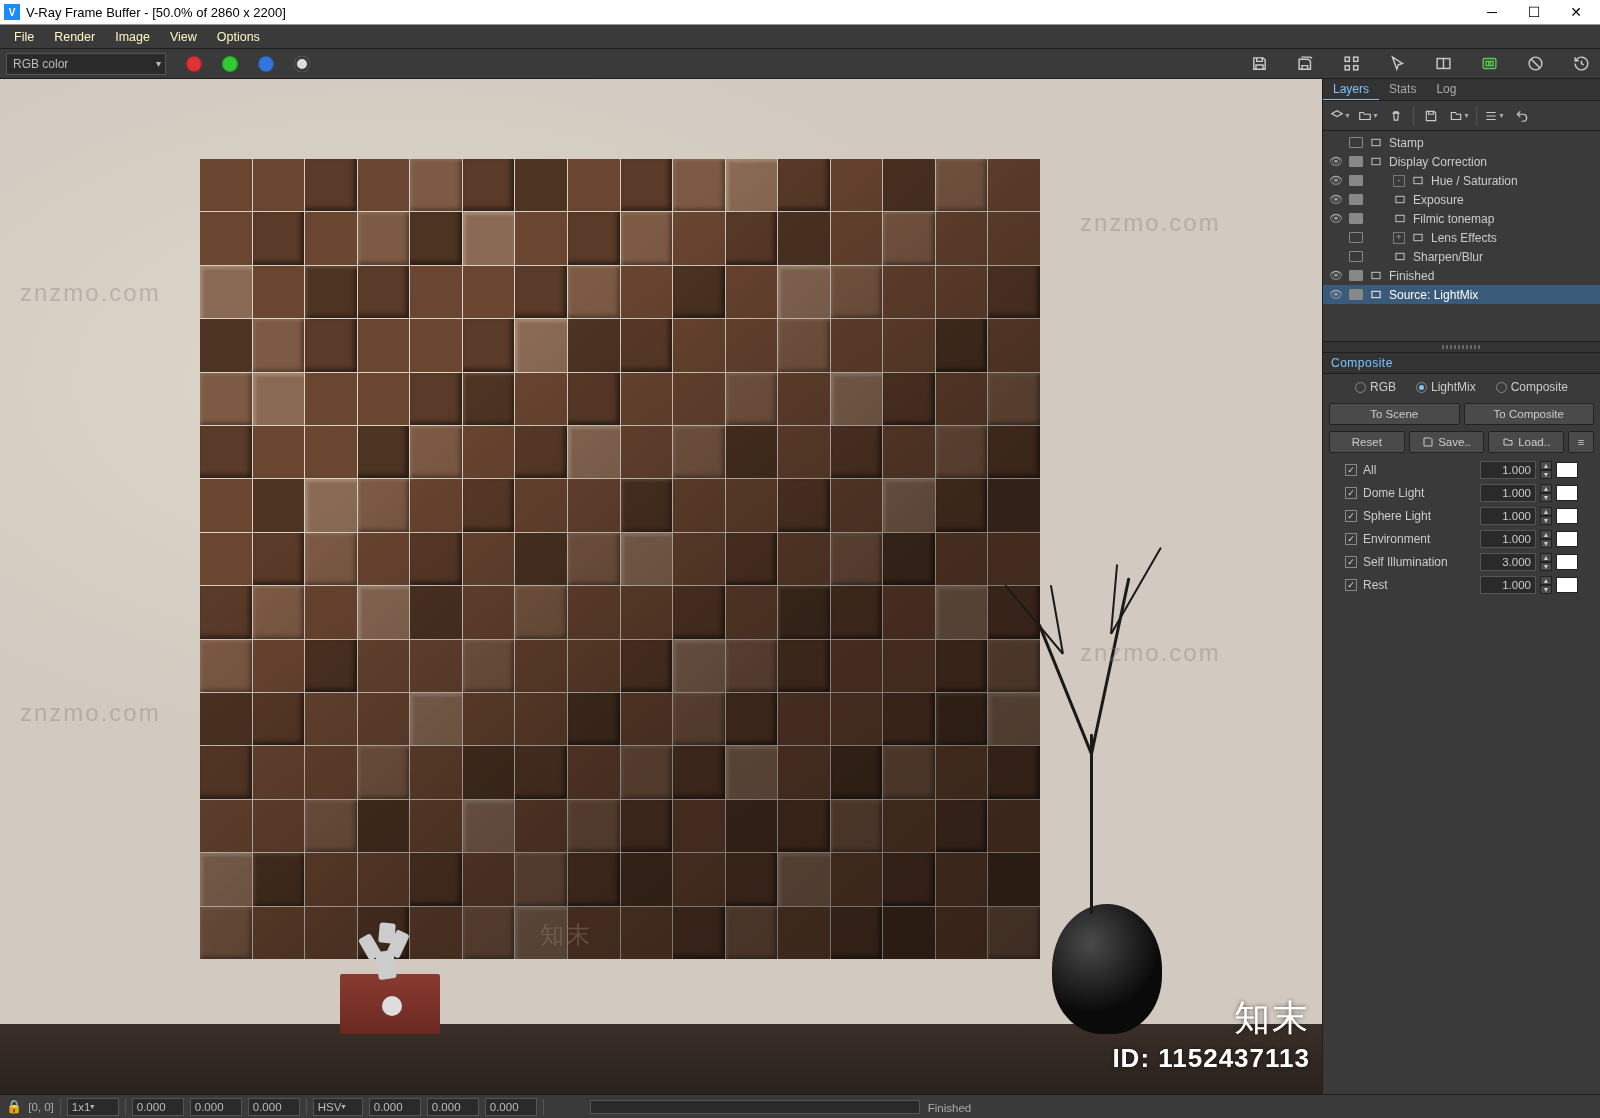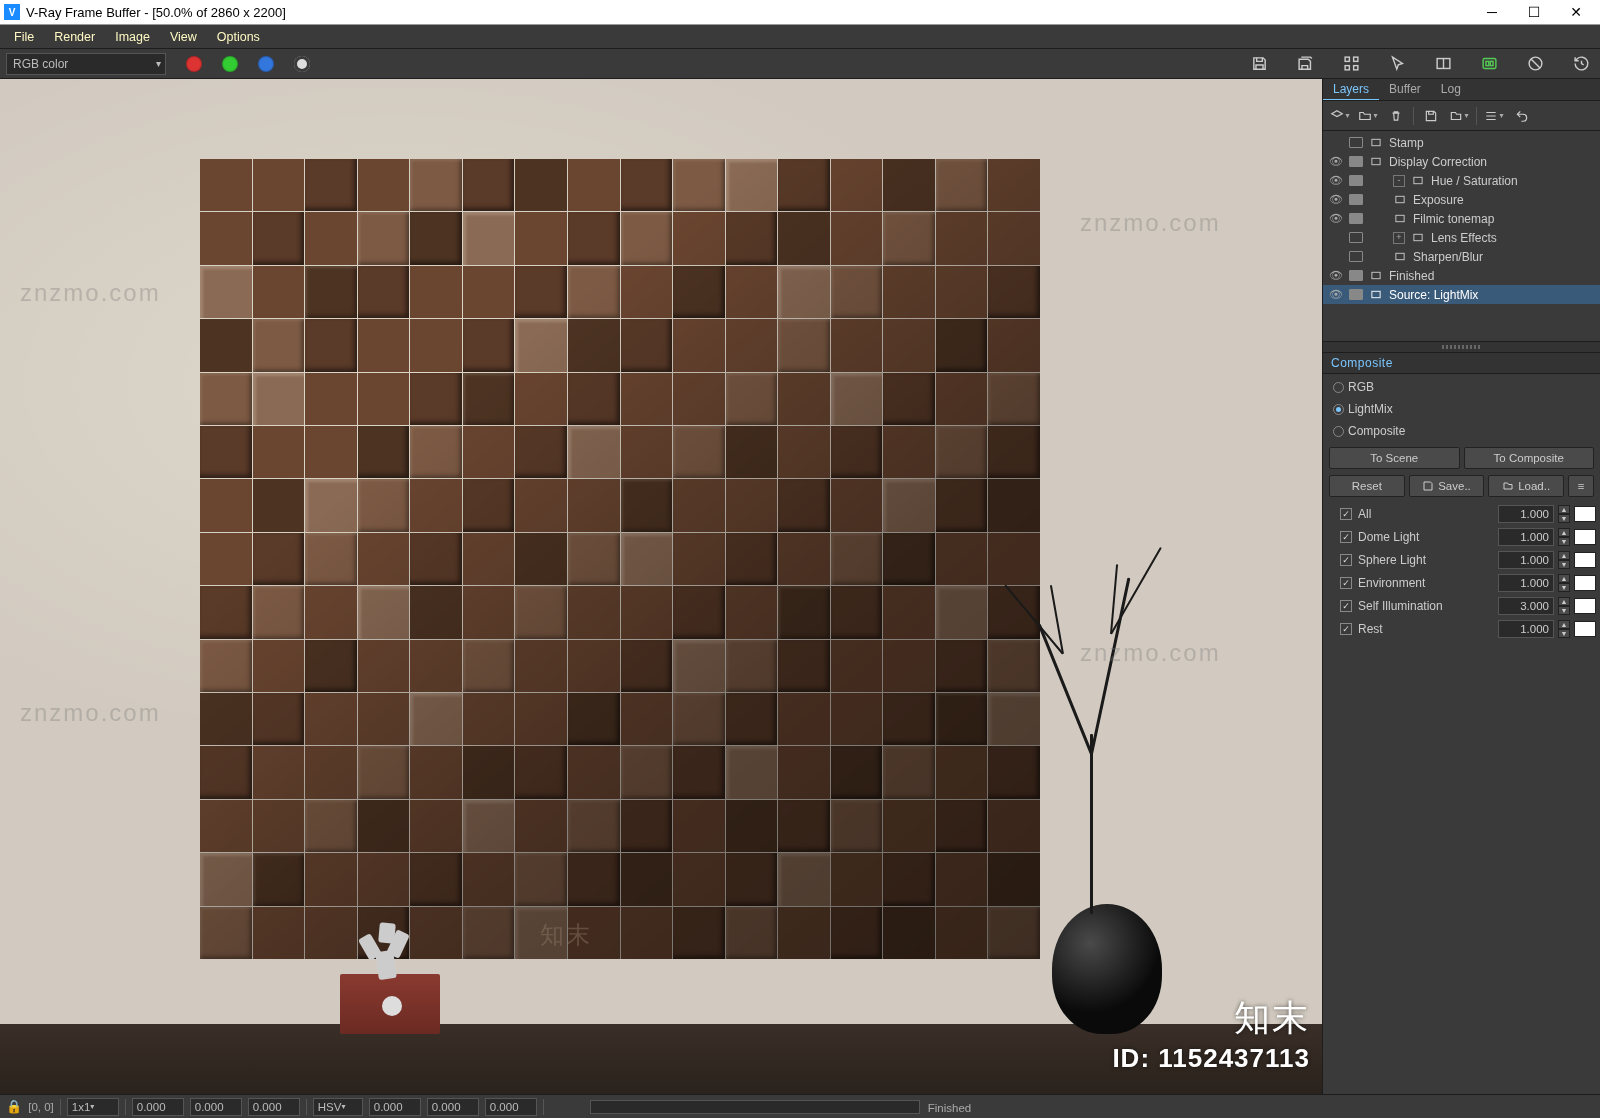--- a/index.html
+++ b/index.html
@@ -56,28 +56,28 @@
   .layer-row.selected { background:#3a5a7a; color:#fff;}
   .eye { width:14px; display:flex; justify-content:center; color:#aaa; font-size:11px;}
   .lborder { width:14px; height:11px; border:1px solid #888; border-radius:1px;}
   .lborder.filled { background:#888;}
   .plusbox { width:12px; height:12px; border:1px solid #777; display:flex; align-items:center; justify-content:center; font-size:9px; color:#aaa; line-height:1;}
   .indent { width: 18px; }
   .lyicon { width:14px; height:11px; display:inline-block;}
   .splitter { height: 12px; background:#333; border-top:1px solid #1d1d1d; border-bottom:1px solid #1d1d1d; display:flex; align-items:center; justify-content:center; cursor:ns-resize;}
   .splitter::after{content:"";width:40px;height:4px;background:repeating-linear-gradient(90deg,#666 0 2px,transparent 2px 4px);}
   .section-header { background:#333; color:#7ac6ff; padding: 3px 8px; font-size:12px; border-bottom:1px solid #1d1d1d; letter-spacing:.5px;}
-  .radio-row { display:flex; gap: 8px; padding: 6px 10px; align-items:flex-start; justify-content:center;flex-direction:column;}
+  .radio-row { display:flex; gap: 20px; padding: 6px 10px; align-items:flex-start; justify-content:center;}
   .radio { display:flex; align-items:center; gap:4px; cursor:pointer; color:#ccc; font-size:12px;}
   .rdot { width:11px; height:11px; border-radius:50%; border:1px solid #888; display:inline-block;}
   .rdot.on::after { content:""; display:block; width:5px; height:5px; margin:2px; border-radius:50%; background:#7ac6ff;}
   .btn-row { display:flex; gap:4px; padding: 3px 6px;}
   .pbtn { flex:1; height:22px; background:#4a4a4a; border:1px solid #222; color:#ccc; display:flex; align-items:center; justify-content:center; cursor:pointer; font-size:11.5px; gap:4px; border-radius:2px;}
   .pbtn.small { flex:0 0 26px;}
-  .light-rows { padding: 2px 4px; margin-left: 13px;}
+  .light-rows { padding: 2px 22px;}
   .light-row { display:flex; align-items:center; height: 23px; gap:4px;}
   .light-row .chk { width:12px; height:12px; border:1px solid #888; display:flex; align-items:center; justify-content:center; font-size:9px; color:#ddd; cursor:pointer;}
   .light-row .chk.on::after{content:"✓";}
   .light-row .lbl { flex:1; color:#ccc; font-size:12px; padding-left:2px;}
   .light-row .val { width:56px; height:18px; background:#2a2a2a; border:1px solid #555; color:#ccc; text-align:right; padding: 0 4px; font-size:11.5px; display:flex; align-items:center; justify-content:flex-end;}
   .light-row .spin { width:12px; display:flex; flex-direction:column;}
   .light-row .spin span{height:9px;background:#4a4a4a;border:1px solid #222;font-size:7px;display:flex;align-items:center;justify-content:center;cursor:pointer;color:#ccc;}
   .light-row .swatch{width:22px;height:16px;background:#fff;border:1px solid #222;cursor:pointer;}
   .statusbar { height: 24px; background:#3a3a3a; border-top:1px solid #1d1d1d; display:flex; align-items:center; padding: 0 6px; gap: 6px; color:#aaa; font-size:11.5px;}
   .status-inp { height:18px; background:#2a2a2a; border:1px solid #555; color:#bbb; padding:0 4px; display:flex; align-items:center; font-size:11.5px;}
@@ -444,21 +444,21 @@
       <div class="watermark-corner">
         <div class="zh">知末</div>
         <div class="idline">ID: 1152437113</div>
       </div>
     </div>
   </div>
 
   <div class="sidepanel">
     <div class="sp-tabs">
       <div class="sp-tab active">Layers</div>
-      <div class="sp-tab">Buffer</div>
+      <div class="sp-tab">Stats</div>
       <div class="sp-tab">Log</div>
     </div>
     <div class="sp-toolbar">
       <div class="spbtn withdrop">
           <svg width="14" height="14" viewBox="0 0 24 24" fill="none" stroke="currentColor" stroke-width="2">
             <path d="M12 3l9 5-9 5-9-5z"></path>
           </svg>
         </div>
       <div class="spbtn withdrop">
           <svg width="14" height="14" viewBox="0 0 24 24" fill="none" stroke="currentColor" stroke-width="2">

